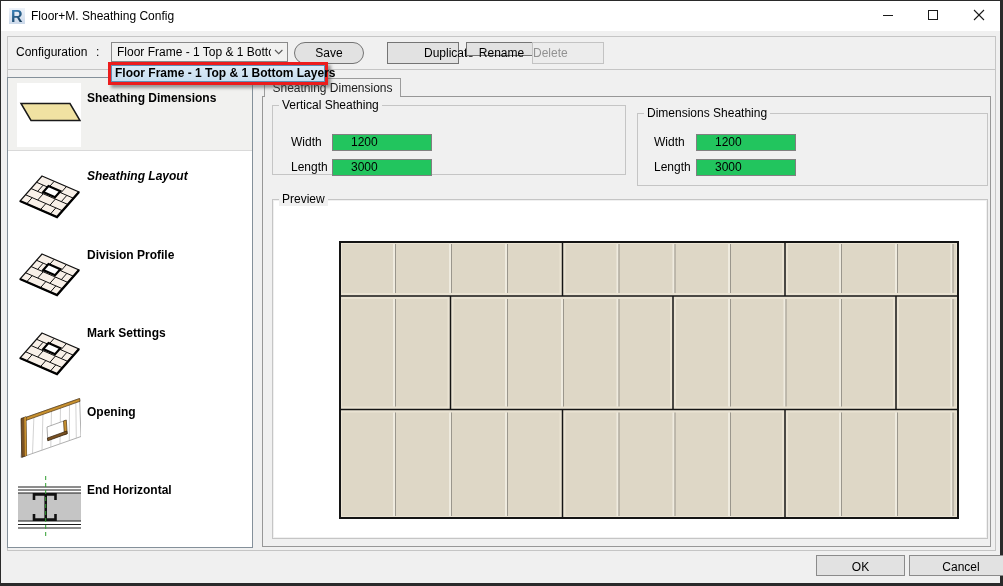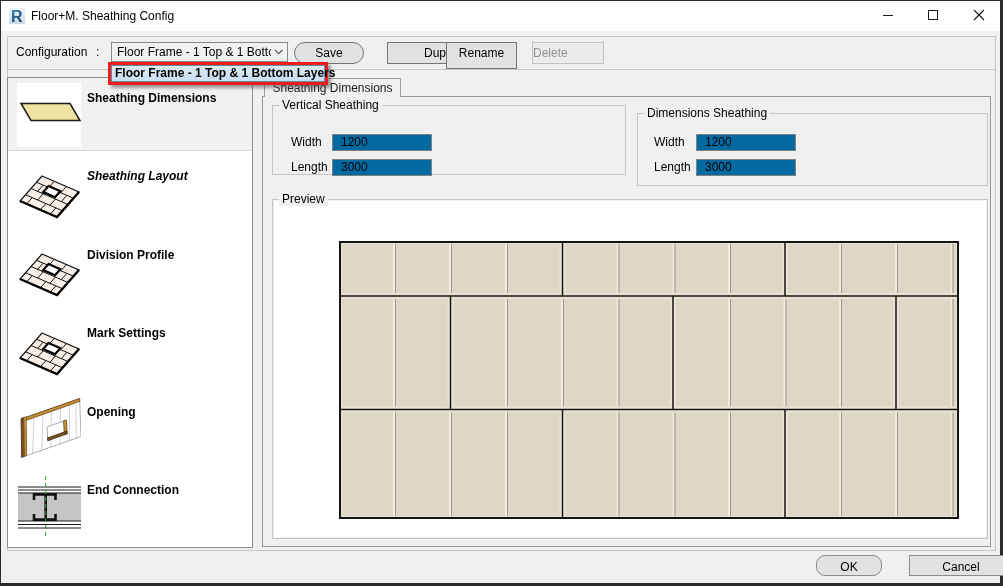--- a/index.html
+++ b/index.html
@@ -2,21 +2,21 @@
 <html><head>
 <meta charset="utf-8">
 <style>
 * { margin:0; padding:0; box-sizing:border-box; }
 html,body { width:1003px; height:586px; overflow:hidden; }
 body { position:relative; background:#f0f0f0; font-family:"Liberation Sans", sans-serif; font-size:12px; color:#000; }
 .abs { position:absolute; }
 .btn { background:#e2e2e2; border:1px solid #747474; text-align:center; }
 .gbox { border:1px solid #c5c5c5; }
 .glabel { position:absolute; top:-7px; background:#f0f0f0; padding:0 3px; line-height:13px; z-index:5; }
-.inp { background:#0369a1; border:1px solid #808080; line-height:15px; padding-left:8px; }
+.inp { background:#22c55e; border:1px solid #808080; line-height:15px; padding-left:18px; }
 .litem { font-weight:bold; }
 </style>
 </head>
 <body>
 
 <div class="abs" style="left:0;top:0;width:1003px;height:1px;background:#2a2a2a;"></div>
 <div class="abs" style="left:0;top:0;width:1px;height:586px;background:#2a2a2a;"></div>
 <div class="abs" style="left:1000px;top:0;width:3px;height:586px;background:#2a2a2a;"></div>
 <div class="abs" style="left:0;top:583px;width:1003px;height:3px;background:#2a2a2a;"></div>
 
@@ -49,31 +49,31 @@
 <div class="abs" style="left:96px;top:46px;line-height:13px;">:</div>
 
 <div class="abs" style="left:111px;top:42px;width:177px;height:20px;background:#f1f1f0;border:1px solid #898989;line-height:18px;padding-left:5px;white-space:nowrap;overflow:hidden;">Floor Frame - 1 Top &amp; 1 Botto</div>
 <div class="abs" style="left:271px;top:43px;width:16px;height:18px;background:#f1f1f0;"></div>
 <svg class="abs" style="left:274px;top:49px;" width="10" height="7" viewBox="0 0 10 7">
  <path d="M1,1 L4.7,4.7 L8.4,1" fill="none" stroke="#555" stroke-width="1.1"></path>
 </svg>
 
 <div class="abs btn" style="left:294px;top:42px;width:70px;height:22px;line-height:21px;border-radius:11px;">Save</div>
 <div class="abs btn" style="left:387px;top:42px;width:72px;height:22px;line-height:21px;padding-left:36px;">Duplicate</div>
-<div class="abs btn" style="left:446px;top:42px;width:71px;height:27px;line-height:21px;">Rename</div>
+<div class="abs btn" style="left:466px;top:42px;width:71px;height:14px;line-height:21px;">Rename</div>
 <div class="abs" style="left:532px;top:42px;width:72px;height:22px;line-height:21px;background:#ececec;border:1px solid #c3c3c3;color:#929292;">Delete</div>
 
 <div class="abs" style="left:7px;top:77px;width:246px;height:471px;background:#fff;border:1px solid #84909a;"></div>
 <div class="abs" style="left:8px;top:78px;width:244px;height:73px;background:#f1f1ef;border-bottom:1px solid #d9d9d9;"></div>
 <div class="abs litem" style="left:87px;top:91px;">Sheathing Dimensions</div>
 <div class="abs litem" style="left:87px;top:169px;font-style:italic;">Sheathing Layout</div>
 <div class="abs litem" style="left:87px;top:248px;">Division Profile</div>
 <div class="abs litem" style="left:87px;top:326px;">Mark Settings</div>
 <div class="abs litem" style="left:87px;top:405px;">Opening</div>
-<div class="abs litem" style="left:87px;top:483px;">End Connection</div>
+<div class="abs litem" style="left:87px;top:483px;">End Horizontal</div>
 
 <svg class="abs" style="left:17px;top:83px;" width="64" height="64" viewBox="0 0 64 64">
  <rect x="0" y="0" width="64" height="64" fill="#ffffff"></rect>
  <polygon points="4,20.5 53,20.5 63,37.5 14,37.5" fill="#f0e2a2" stroke="#1a1a1a" stroke-width="1.5"></polygon>
 </svg>
 
 <svg class="abs iso" style="left:17px;top:162px;" width="64" height="64" viewBox="0 0 64 64">
     <polygon points="25.00,14.00 62.00,30.00 40.00,55.00 3.00,39.00" fill="#f8f0e8" stroke="#111" stroke-width="1.2"></polygon>
     <line x1="19.5" y1="20.25" x2="56.5" y2="36.25" stroke="#111" stroke-width="1"></line>
     <line x1="14" y1="26.5" x2="51" y2="42.5" stroke="#111" stroke-width="1"></line>
@@ -255,18 +255,18 @@
 <rect x="558.00" y="171.5" width="1" height="103.5" fill="#9a968c"></rect>
 <rect x="611.50" y="171.5" width="2" height="103.5" fill="#efebdf"></rect>
 <rect x="613.50" y="171.5" width="1" height="103.5" fill="#9a968c"></rect>
 <line x1="223.5" y1="168.5" x2="223.5" y2="278" stroke="#141414" stroke-width="1.5"></line>
 <line x1="446" y1="168.5" x2="446" y2="278" stroke="#141414" stroke-width="1.5"></line>
 <line x1="0" y1="55" x2="620" y2="55" stroke="#141414" stroke-width="1.6"></line>
 <line x1="0" y1="168.5" x2="620" y2="168.5" stroke="#141414" stroke-width="1.6"></line>
 <rect x="1" y="1" width="618" height="276" fill="none" stroke="#141414" stroke-width="2"></rect>
   </svg>
 
-<div class="abs btn" style="left:816px;top:555px;width:66px;height:21px;line-height:22px;border-color:#8b8b8b;border-radius:9px;">OK</div>
+<div class="abs btn" style="left:816px;top:555px;width:89px;height:21px;line-height:22px;border-color:#8b8b8b;">OK</div>
 <div class="abs btn" style="left:909px;top:555px;width:104px;height:21px;line-height:22px;border-color:#8b8b8b;">Cancel</div>
 
 <div class="abs" style="left:108px;top:62px;width:220px;height:23px;border:3px solid #ec1c1c;box-shadow:3px 3px 3px rgba(80,80,80,0.55);z-index:40;font-weight:bold;">
   <div style="width:100%;height:100%;background:linear-gradient(#dcebf7,#c8def0);border:1px solid #5e8fb5;line-height:15px;padding-left:3px;white-space:nowrap;">Floor Frame - 1 Top &amp; 1 Bottom Layers</div>
 </div>
 
 </body></html>

